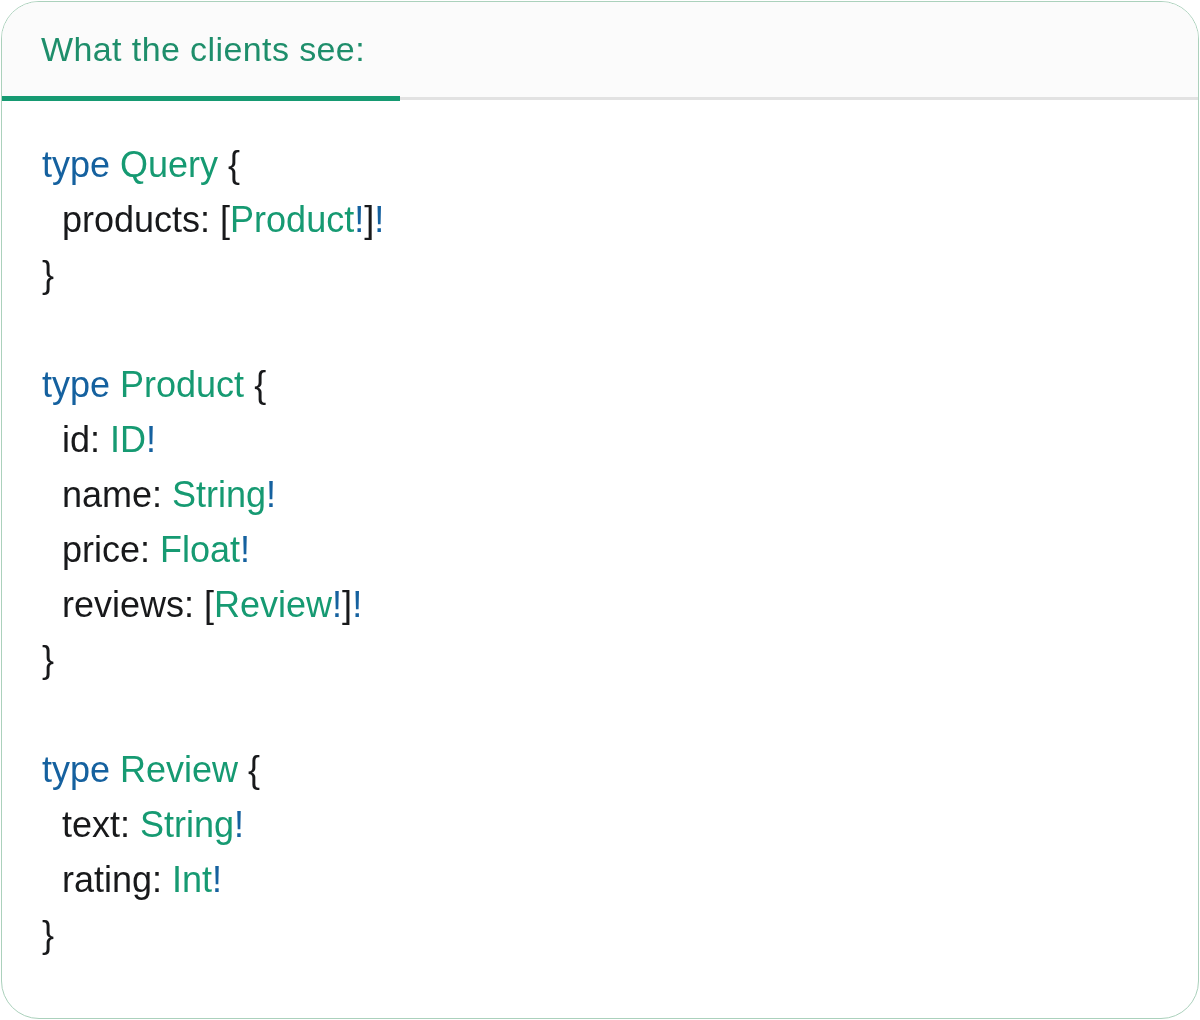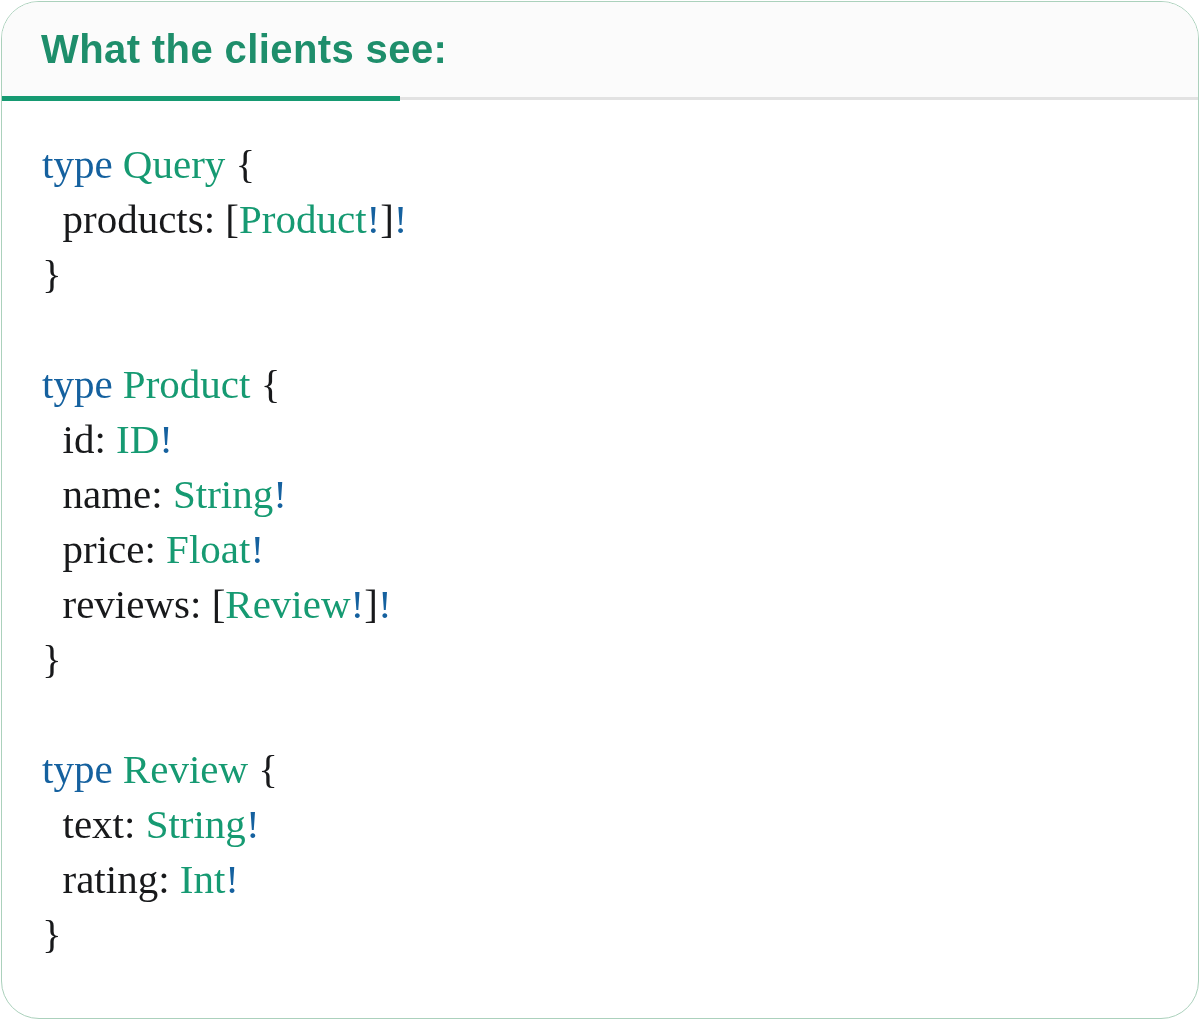--- a/index.html
+++ b/index.html
@@ -34,40 +34,40 @@
   .tab {
     display: inline-flex;
     align-items: center;
     height: 100%;
     padding-left: 39px;
     box-sizing: border-box;
     width: 398px;
     cursor: pointer;
   }
   .tab-label {
-    font-size: 40px;
-    font-weight: 700;
+    font-size: 34px;
+    font-weight: 400;
     letter-spacing: 0.4px;
     color: var(--tab-text, #1e8e6b);
     white-space: nowrap;
   }
   .tab-indicator {
     position: absolute;
     left: 0;
     bottom: -4px;
     width: 398px;
     height: 5px;
     background: var(--tab-indicator, #169a72);
     z-index: 2;
   }
   .code {
     margin: 0;
     padding: 37px 40px 40px 40px;
-    font-family: Liberation Serif, serif;
-    font-size: 41px;
+    font-family: Liberation Sans, sans-serif;
+    font-size: 36px;
     line-height: 55px;
     white-space: pre;
   }
   .code-line {
     height: 55px;
     white-space: pre;
   }
   .tok-keyword { color: var(--code-keyword, #15619f); }
   .tok-type    { color: var(--code-type, #169a72); }
   .tok-text    { color: var(--code-text, #18191b); }

